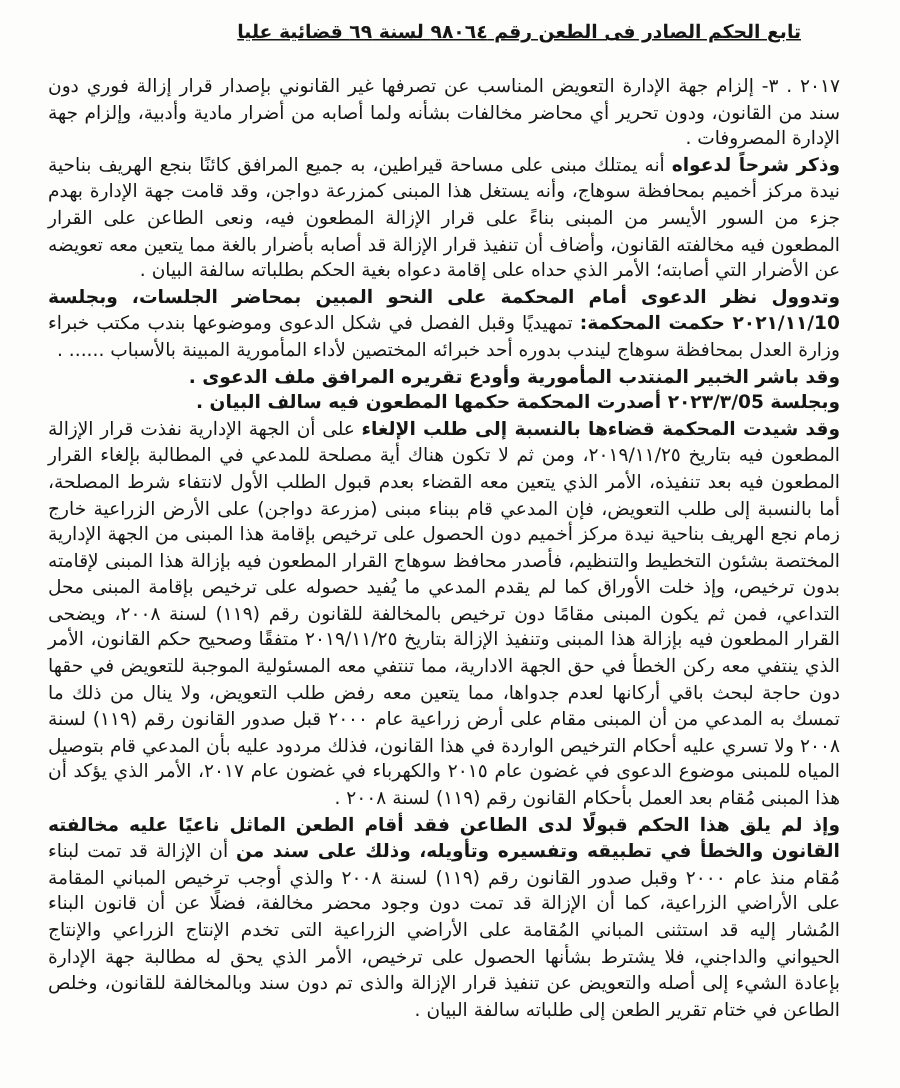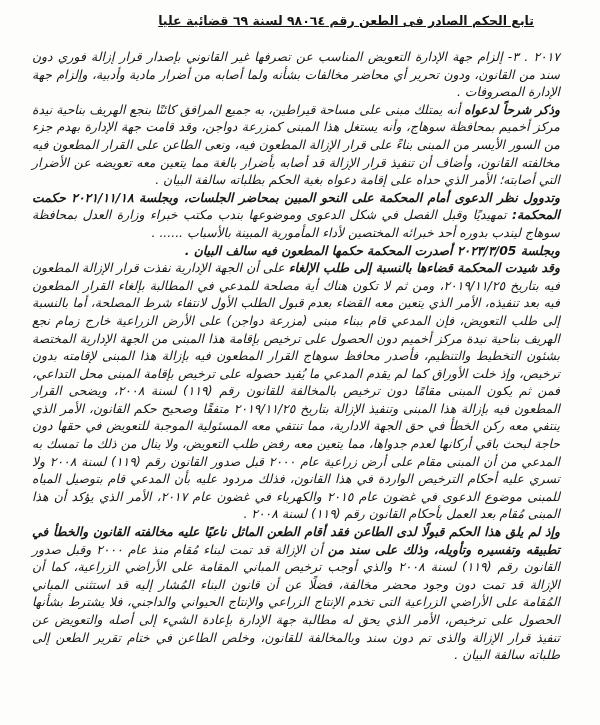--- a/index.html
+++ b/index.html
@@ -27,38 +27,39 @@
     margin: 0 26px 0 auto; 
     white-space: nowrap;
   }
   .doc-body {
     margin-top: 20px;
     font-size: 12.4px;
     line-height: 17.6px;
     text-align: justify;
     text-justify: inter-word;
   }
-  .para { margin: 0; font-style: italic; }
+  .para { margin: 0; }
   .para b { font-weight: 700; }
 </style>
 </head>
 <body>
 
 <div class="page">
 
   <div class="doc-header">تابع الحكم الصادر فى الطعن رقم ٩٨٠٦٤ لسنة ٦٩ قضائية عليا</div>
 
   <div class="doc-body">
 
     <p class="para"><b></b> <span>٢٠١٧ . ٣- إلزام جهة الإدارة التعويض المناسب عن تصرفها غير القانوني بإصدار قرار إزالة فوري دون سند من القانون، ودون تحرير أي محاضر مخالفات بشأنه ولما أصابه من أضرار مادية وأدبية، وإلزام جهة الإدارة المصروفات .</span></p>
 
     <p class="para"><b>وذكر شرحاً لدعواه</b> <span>أنه يمتلك مبنى على مساحة قيراطين، به جميع المرافق كائنًا بنجع الهريف بناحية نيدة مركز أخميم بمحافظة سوهاج، وأنه يستغل هذا المبنى كمزرعة دواجن، وقد قامت جهة الإدارة بهدم جزء من السور الأيسر من المبنى بناءً على قرار الإزالة المطعون فيه، ونعى الطاعن على القرار المطعون فيه مخالفته القانون، وأضاف أن تنفيذ قرار الإزالة قد أصابه بأضرار بالغة مما يتعين معه تعويضه عن الأضرار التي أصابته؛ الأمر الذي حداه على إقامة دعواه بغية الحكم بطلباته سالفة البيان .</span></p>
 
-    <p class="para"><b>وتدوول نظر الدعوى أمام المحكمة على النحو المبين بمحاضر الجلسات، وبجلسة ٢٠٢١/١١/١٨ حكمت المحكمة:</b> <span>تمهيديًا وقبل الفصل في شكل الدعوى وموضوعها بندب مكتب خبراء وزارة العدل بمحافظة سوهاج ليندب بدوره أحد خبرائه المختصين لأداء المأمورية المبينة بالأسباب ...... .</span></p>
+    <p class="para"><b>وتدوول نظر الدعوى أمام المحكمة على النحو المبين بمحاضر الجلسات، وبجلسة ٢٠٢١/١١/10 حكمت المحكمة:</b> <span>تمهيديًا وقبل الفصل في شكل الدعوى وموضوعها بندب مكتب خبراء وزارة العدل بمحافظة سوهاج ليندب بدوره أحد خبرائه المختصين لأداء المأمورية المبينة بالأسباب ...... .</span></p>
 
+    <p class="para"><b>وقد باشر الخبير المنتدب المأمورية وأودع تقريره المرافق ملف الدعوى .</b> <span></span></p>
 
     <p class="para"><b>وبجلسة ٢٠٢٣/٣/05 أصدرت المحكمة حكمها المطعون فيه سالف البيان .</b> <span></span></p>
 
     <p class="para"><b>وقد شيدت المحكمة قضاءها بالنسبة إلى طلب الإلغاء</b> <span>على أن الجهة الإدارية نفذت قرار الإزالة المطعون فيه بتاريخ ٢٠١٩/١١/٢٥، ومن ثم لا تكون هناك أية مصلحة للمدعي في المطالبة بإلغاء القرار المطعون فيه بعد تنفيذه، الأمر الذي يتعين معه القضاء بعدم قبول الطلب الأول لانتفاء شرط المصلحة، أما بالنسبة إلى طلب التعويض، فإن المدعي قام ببناء مبنى (مزرعة دواجن) على الأرض الزراعية خارج زمام نجع الهريف بناحية نيدة مركز أخميم دون الحصول على ترخيص بإقامة هذا المبنى من الجهة الإدارية المختصة بشئون التخطيط والتنظيم، فأصدر محافظ سوهاج القرار المطعون فيه بإزالة هذا المبنى لإقامته بدون ترخيص، وإذ خلت الأوراق كما لم يقدم المدعي ما يُفيد حصوله على ترخيص بإقامة المبنى محل التداعي، فمن ثم يكون المبنى مقامًا دون ترخيص بالمخالفة للقانون رقم (١١٩) لسنة ٢٠٠٨، ويضحى القرار المطعون فيه بإزالة هذا المبنى وتنفيذ الإزالة بتاريخ ٢٠١٩/١١/٢٥ متفقًا وصحيح حكم القانون، الأمر الذي ينتفي معه ركن الخطأ في حق الجهة الادارية، مما تنتفي معه المسئولية الموجبة للتعويض في حقها دون حاجة لبحث باقي أركانها لعدم جدواها، مما يتعين معه رفض طلب التعويض، ولا ينال من ذلك ما تمسك به المدعي من أن المبنى مقام على أرض زراعية عام ٢٠٠٠ قبل صدور القانون رقم (١١٩) لسنة ٢٠٠٨ ولا تسري عليه أحكام الترخيص الواردة في هذا القانون، فذلك مردود عليه بأن المدعي قام بتوصيل المياه للمبنى موضوع الدعوى في غضون عام ٢٠١٥ والكهرباء في غضون عام ٢٠١٧، الأمر الذي يؤكد أن هذا المبنى مُقام بعد العمل بأحكام القانون رقم (١١٩) لسنة ٢٠٠٨ .</span></p>
 
     <p class="para"><b>وإذ لم يلق هذا الحكم قبولًا لدى الطاعن فقد أقام الطعن الماثل ناعيًا عليه مخالفته القانون والخطأ في تطبيقه وتفسيره وتأويله، وذلك على سند من</b> <span>أن الإزالة قد تمت لبناء مُقام منذ عام ٢٠٠٠ وقبل صدور القانون رقم (١١٩) لسنة ٢٠٠٨ والذي أوجب ترخيص المباني المقامة على الأراضي الزراعية، كما أن الإزالة قد تمت دون وجود محضر مخالفة، فضلًا عن أن قانون البناء المُشار إليه قد استثنى المباني المُقامة على الأراضي الزراعية التى تخدم الإنتاج الزراعي والإنتاج الحيواني والداجني، فلا يشترط بشأنها الحصول على ترخيص، الأمر الذي يحق له مطالبة جهة الإدارة بإعادة الشيء إلى أصله والتعويض عن تنفيذ قرار الإزالة والذى تم دون سند وبالمخالفة للقانون، وخلص الطاعن في ختام تقرير الطعن إلى طلباته سالفة البيان .</span></p>
 
   </div>
 
 </div>

